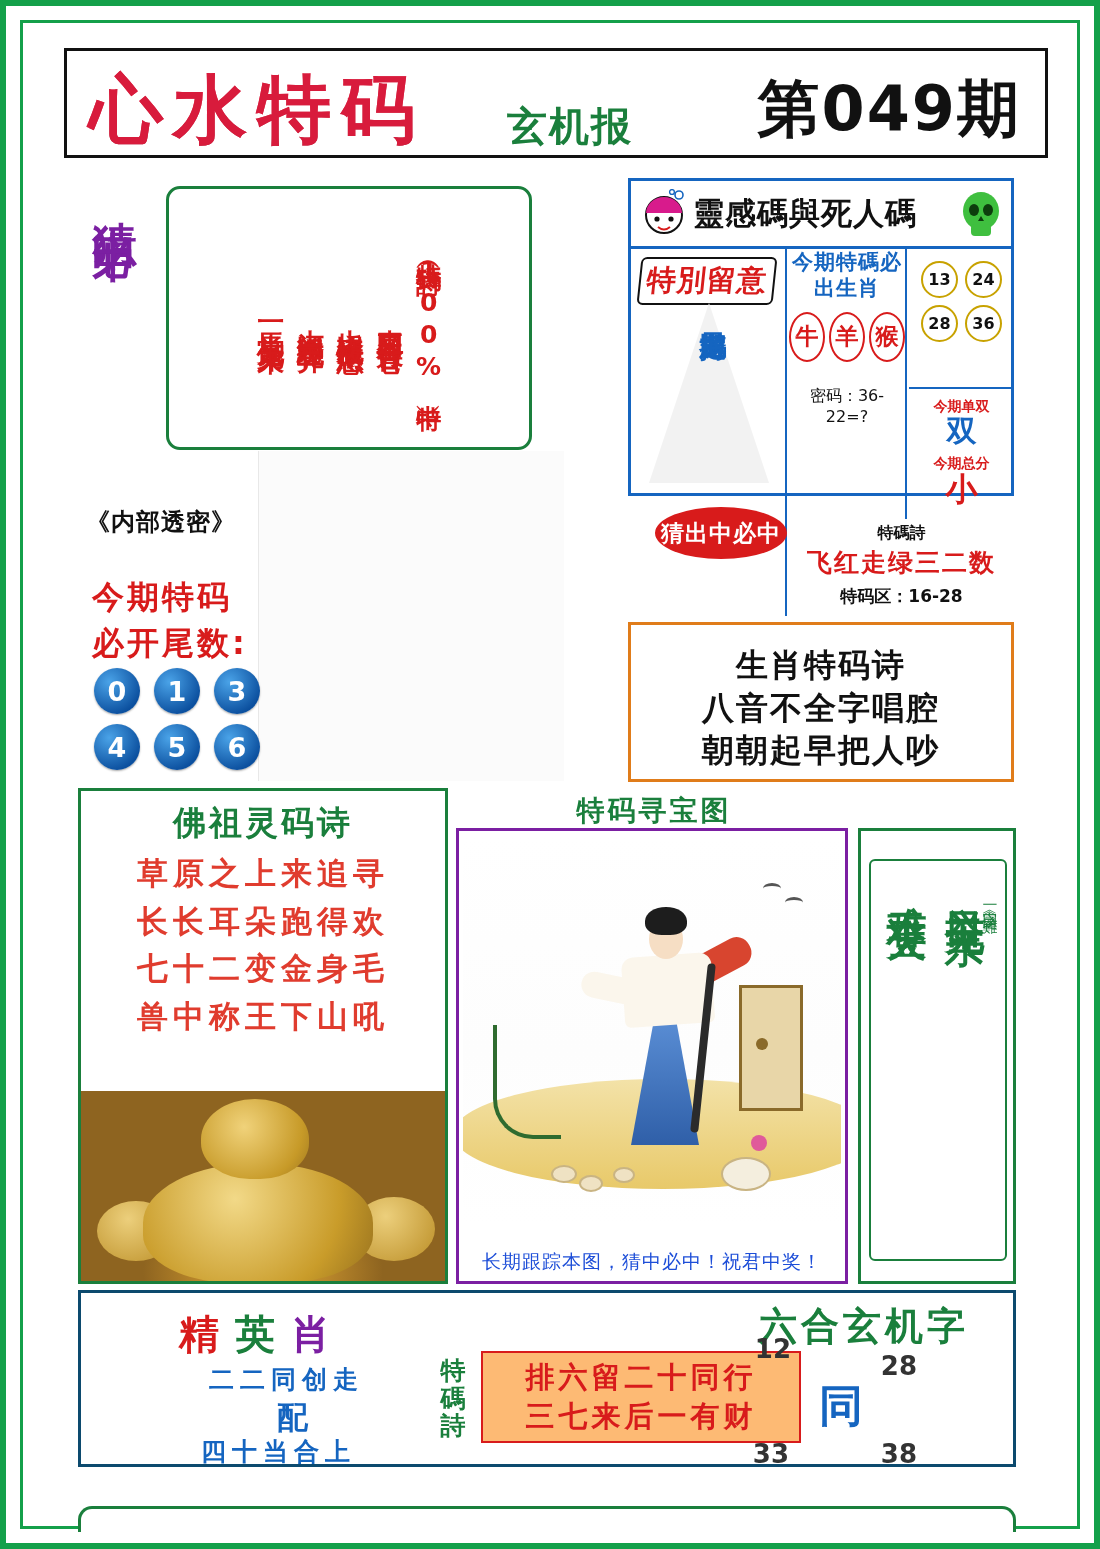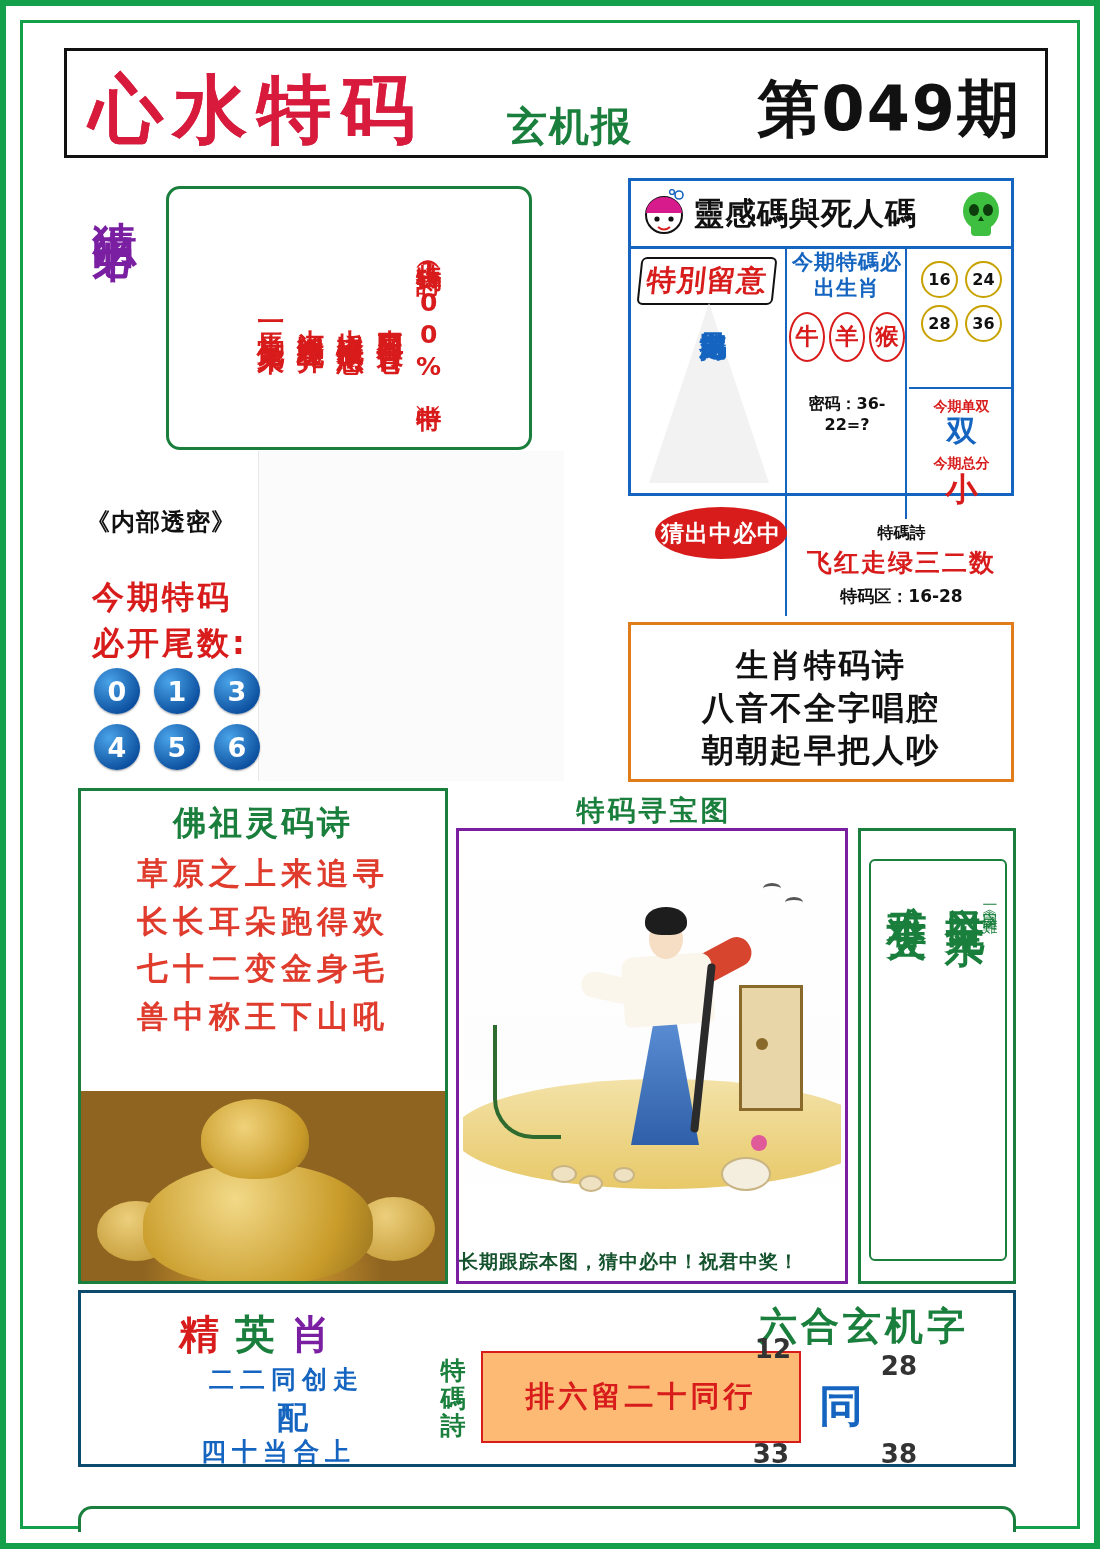--- a/index.html
+++ b/index.html
@@ -163,21 +163,21 @@
   }
   .mid-l1{margin-top:0;font-size:21px;font-weight:bold;color:#1565c0;line-height:1.25;letter-spacing:1px;}
   .zodiac-row{
     margin-top:10px;display:flex;justify-content:center;gap:4px;
   }
   .zodiac{
     width:32px;height:46px;border:2px solid #d81b1b;border-radius:50%;
     display:flex;align-items:center;justify-content:center;
     font-size:23px;font-weight:bold;color:#d81b1b;
   }
-  .mimi{margin-top:32px;font-size:16px;font-weight:bold;color:#111;}
+  .mimi{margin-top:24px;font-size:16px;font-weight:normal;color:#111;}
   .rt-right{
     position:absolute;left:278px;top:68px;width:105px;height:136px;
     box-sizing:border-box;
   }
   .num-grid{
     display:flex;flex-wrap:wrap;justify-content:center;gap:7px;margin-top:12px;
   }
   .numcircle{
     width:33px;height:33px;border-radius:50%;border:2px solid #c8a200;
     display:flex;align-items:center;justify-content:center;
@@ -292,22 +292,22 @@
   .door-knob{position:absolute;left:14px;top:50px;width:12px;height:12px;border-radius:50%;background:#8a6a2a;}
   .vine{
     position:absolute;left:30px;top:190px;width:64px;height:110px;
     border-left:4px solid #2f6b2f;border-bottom:4px solid #2f6b2f;
     border-radius:0 0 0 40px;
   }
   .bird{position:absolute;width:18px;height:8px;border-top:3px solid #555;border-radius:50%;}
   .stone{position:absolute;background:#efe2c3;border:2px solid #c9b483;border-radius:50%;}
   .flower{position:absolute;width:16px;height:16px;border-radius:50%;background:#e05a9a;}
   .tre-cap{
-    position:absolute;left:0;bottom:6px;width:100%;
-    font-size:19px;font-weight:bold;color:#14532d;letter-spacing:1px;
+    position:absolute;left:0;bottom:6px;width:100%;text-align:center;
+    font-size:19px;font-weight:normal;color:#1d4ed8;letter-spacing:1px;
   }
   .banner-box{
     position:absolute;left:852px;top:822px;width:158px;height:456px;
     border:3px solid #1a7f3c;box-sizing:border-box;background:#fff;
   }
   .banner-inner{
     position:absolute;left:8px;top:28px;width:134px;height:398px;
     border:2px solid #1a7f3c;border-radius:6px;background:#fff;
   }
   .banner-text{
@@ -445,21 +445,21 @@
       <div class="zodiac-row">
         <div class="zodiac">牛</div>
         <div class="zodiac">羊</div>
         <div class="zodiac">猴</div>
       </div>
       <div class="mimi">密码：36-22=?</div>
     </div>
 
     <div class="rt-right">
       <div class="num-grid">
-        <div class="numcircle">16</div>
+        <div class="numcircle">13</div>
         <div class="numcircle">24</div>
         <div class="numcircle">28</div>
         <div class="numcircle">36</div>
       </div>
     </div>
 
     <div class="sd-box">
       <div class="sd-lab">今期单双</div>
       <div class="sd-val">双</div>
       <div class="sd-lab">今期总分</div>
@@ -531,20 +531,21 @@
     <div class="bb-title">
       <span class="bb-t1">精</span><span class="bb-t2">英</span><span class="bb-t3">肖</span>
     </div>
     <div class="bb-l1">二二同创走</div>
     <div class="bb-pei">配</div>
     <div class="bb-l2">四十当合上</div>
 
     <div class="tm-label">特碼詩</div>
     <div class="tm-lines">
       <div class="tm-line">排六留二十同行</div>
+      <div class="tm-line">三七来后一有财</div>
     </div>
 
     <div class="lh-title">六合玄机字</div>
     <div class="lh-n" style="right:222px;top:41px;">12</div>
     <div class="lh-n" style="right:96px;top:58px;">28</div>
     <div class="lh-center">同</div>
     <div class="lh-n" style="right:224px;top:146px;">33</div>
     <div class="lh-n" style="right:96px;top:146px;">38</div>
   </div>
 

